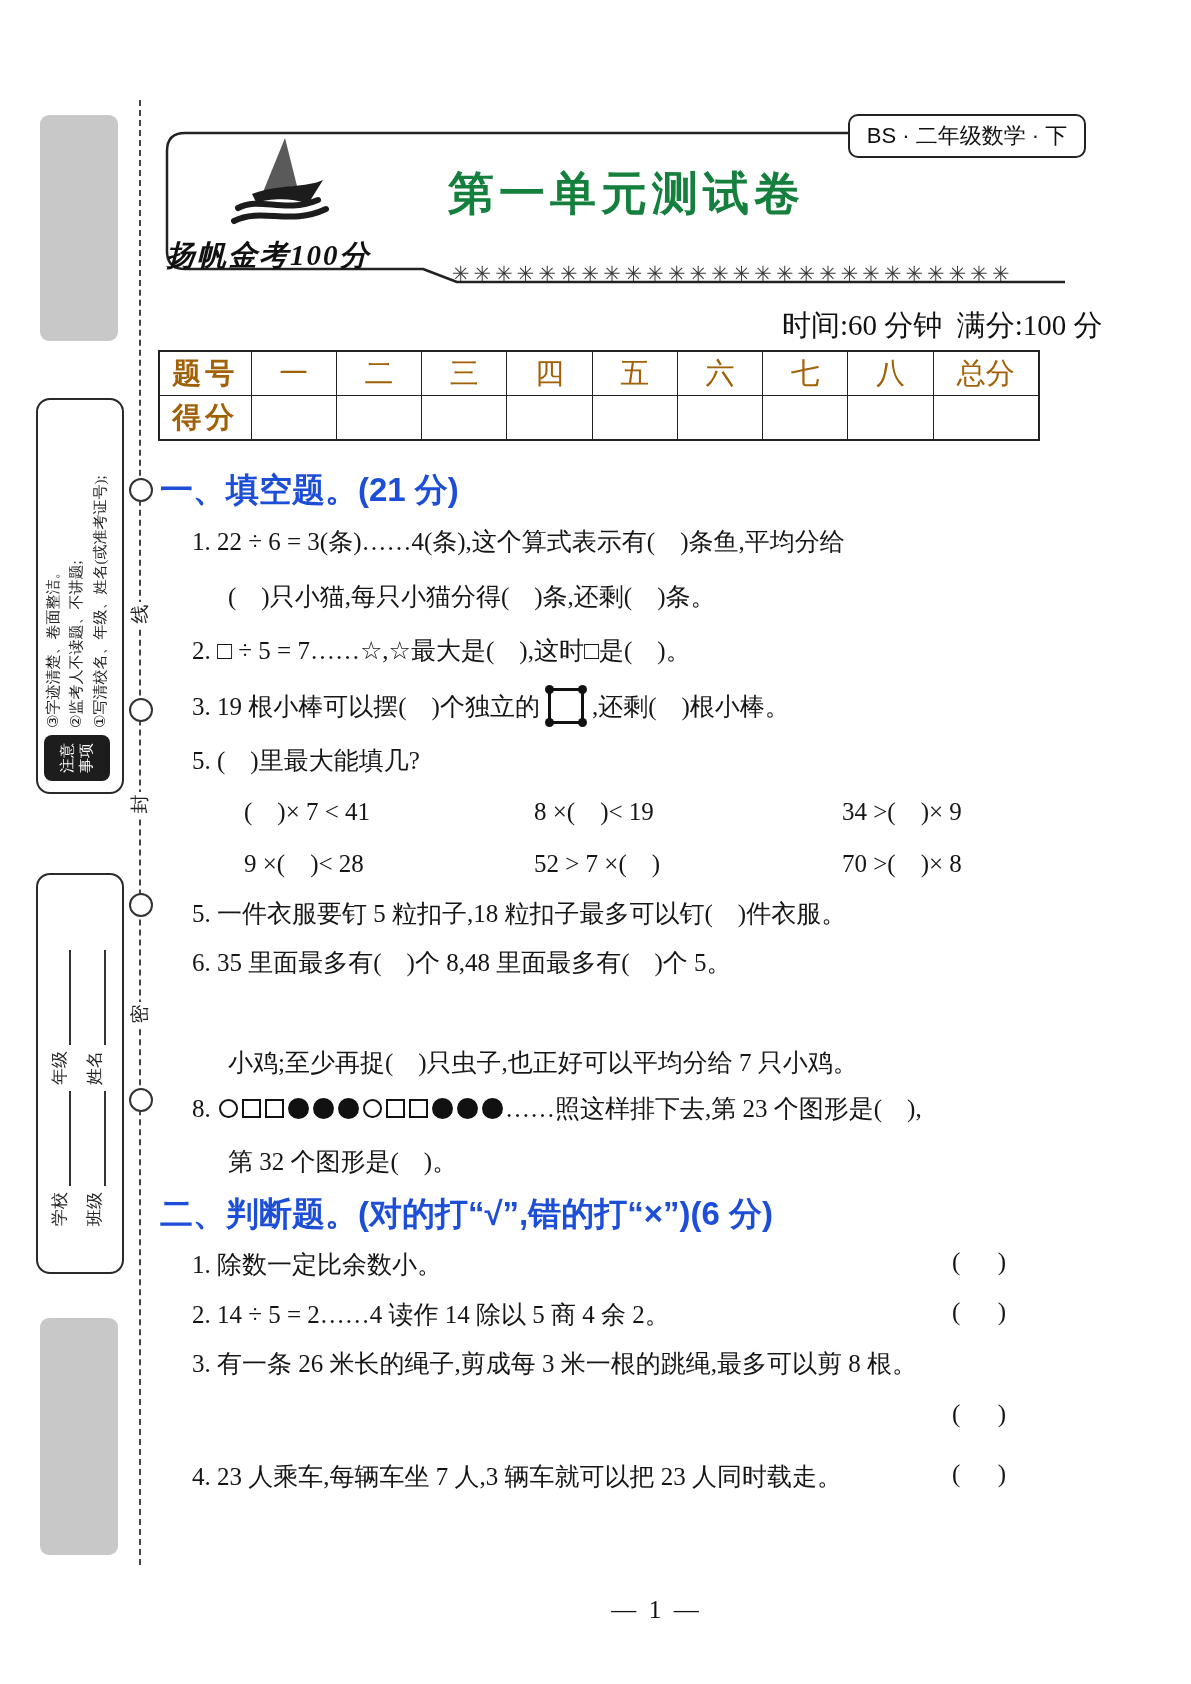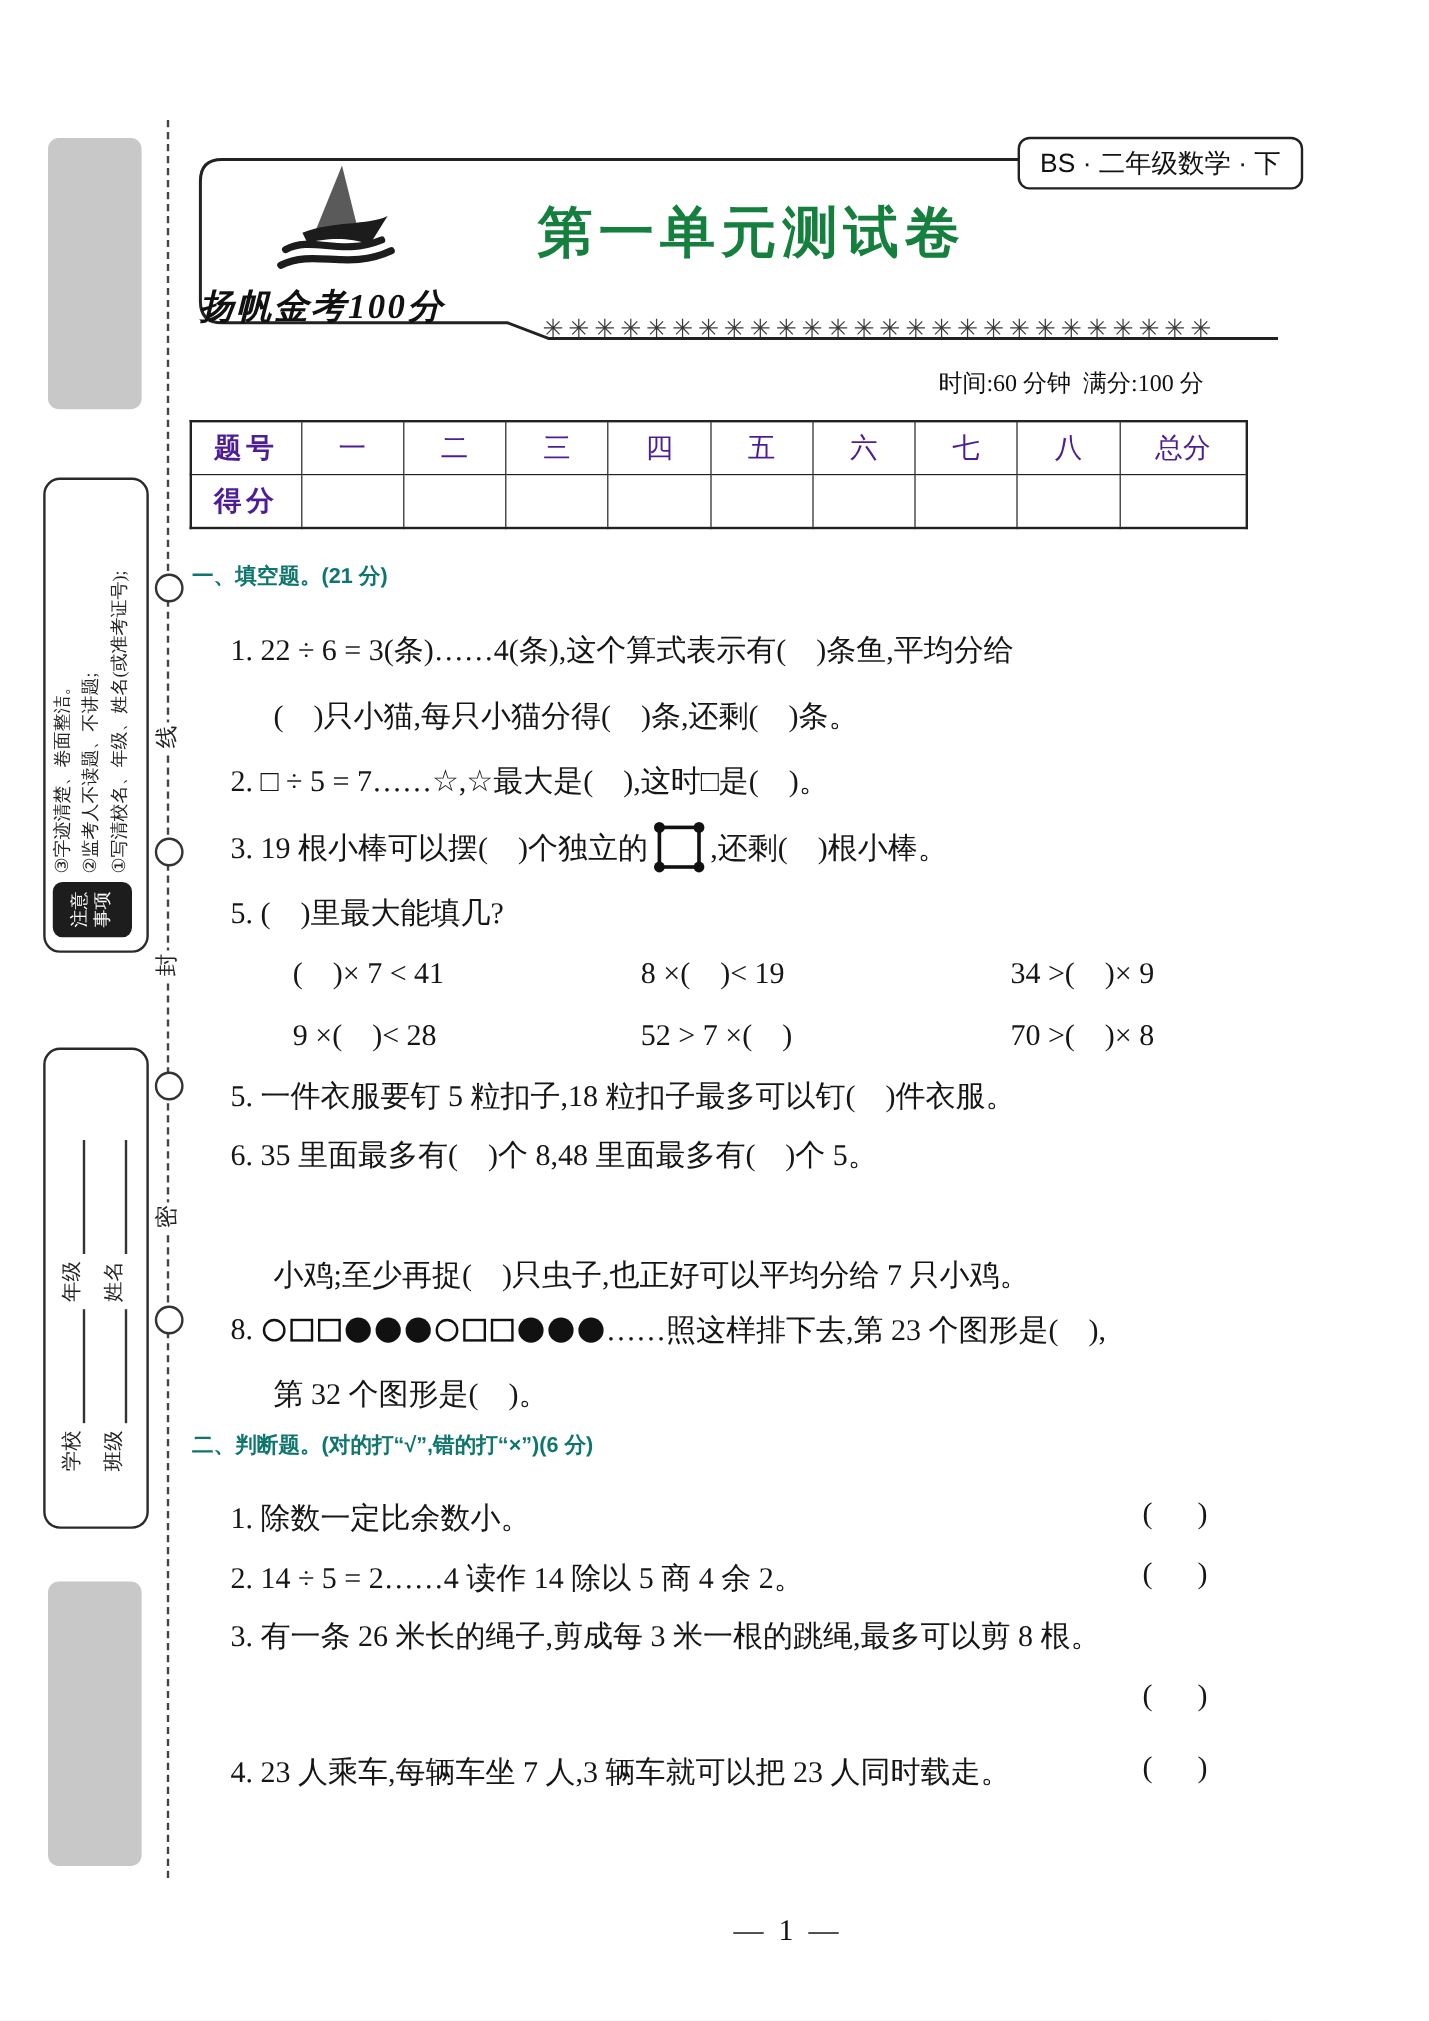--- a/index.html
+++ b/index.html
@@ -44,34 +44,34 @@
          border:2.5px solid #222;border-radius:10px;display:flex;align-items:center;justify-content:center;
          font-family:"Liberation Sans","DejaVu Sans",sans-serif;font-size:22px;color:#111;white-space:pre;}
   .logo-svg{position:absolute;left:222px;top:134px;}
   .main-title{position:absolute;left:448px;top:163px;font-size:46px;font-weight:800;
               letter-spacing:5px;color:#15803d;white-space:nowrap;}
   .brand{position:absolute;left:166px;top:236px;font-size:29px;font-weight:bold;font-style:italic;
          letter-spacing:2px;color:#111;white-space:nowrap;}
   .stars-row{position:absolute;left:452px;top:262px;width:575px;overflow:hidden;white-space:nowrap;
              font-size:21px;letter-spacing:4px;color:#3a3a3a;
              font-family:"DejaVu Sans","Liberation Sans",sans-serif;}
-  .meta{position:absolute;left:782px;top:306px;font-size:20px;color:#111;white-space:pre;}
+  .meta{position:absolute;left:782px;top:306px;font-size:29px;color:#111;white-space:pre;}
 
   
   .score-table{position:absolute;left:158px;top:350px;width:882px;border-collapse:collapse;
                table-layout:fixed;font-family:"Liberation Sans","DejaVu Sans",sans-serif;}
-  .score-table td{border:1.5px solid #222;height:41px;text-align:center;font-size:23px;color:#4c1d95;}
+  .score-table td{border:1.5px solid #222;height:41px;text-align:center;font-size:29px;color:#a16207;}
   .score-table{border:2.5px solid #222;}
   .score-table td.lbl{font-weight:bold;letter-spacing:4px;}
   .score-table col.c-first{width:92px;}
   .score-table col.c-last{width:106px;}
 
   
   .sec-h{position:absolute;font-family:"Liberation Sans","DejaVu Sans",sans-serif;font-weight:700;
-         font-size:18px;color:#0f766e;white-space:pre;}
+         font-size:33px;color:#1d4ed8;white-space:pre;}
   .qline{position:absolute;font-size:25px;color:#161616;white-space:pre;}
   .q4row{position:absolute;left:228px;width:850px;height:40px;}
   .q4cell{position:absolute;top:0;font-size:25px;white-space:pre;}
   .q4cell.c0{left:16px;} .q4cell.c1{left:306px;} .q4cell.c2{left:614px;}
   .ans-blank{position:absolute;left:952px;font-size:25px;white-space:pre;color:#161616;}
 
   .stick-square{position:relative;display:inline-block;width:30px;height:30px;
                 border:3px solid #111;vertical-align:-9px;margin:0 8px;}
   .stick-square i{position:absolute;width:9px;height:9px;background:#111;border-radius:50%;}
   .stick-square i.tl{left:-6px;top:-6px;} .stick-square i.tr{right:-6px;top:-6px;}

